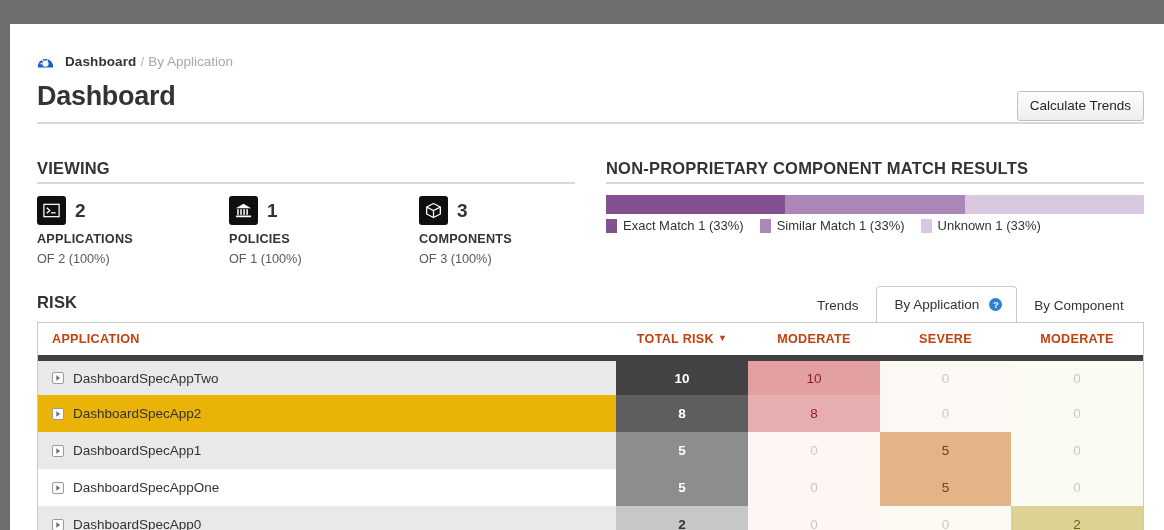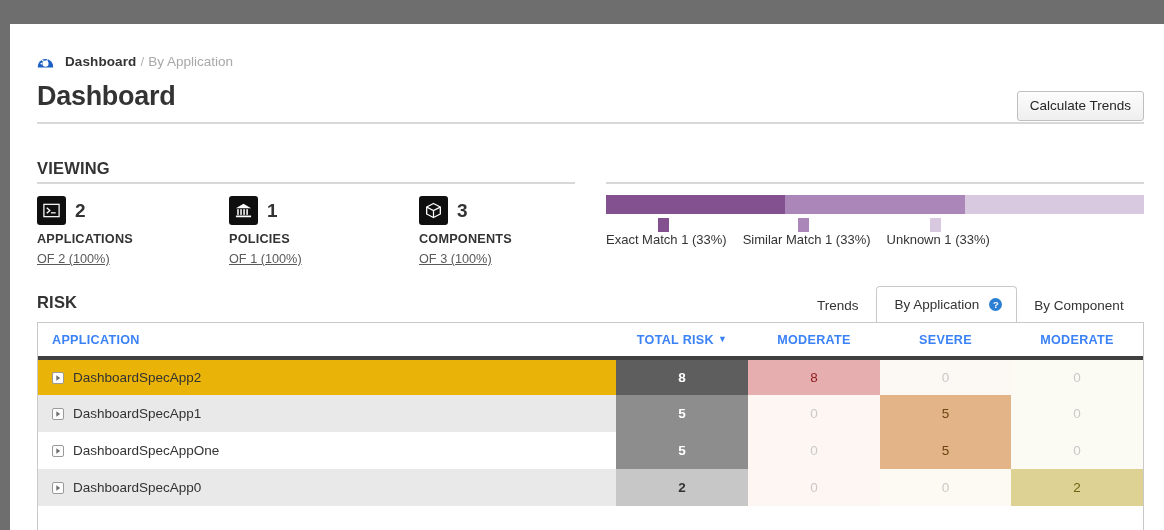--- a/index.html
+++ b/index.html
@@ -74,34 +74,34 @@
   }
   .stat-num {
     margin-left: 9px; font-size: 19px; font-weight: bold;
     color: #333333;
   }
   .stat-label {
     margin-top: 7px; font-size: 12.7px; font-weight: bold;
     color: #333333; letter-spacing: .2px;
   }
   .stat-sub {
-    margin-top: 6px; font-size: 12.7px; color: #5a5a5a; text-decoration: underline;
+    margin-top: 6px; font-size: 12.7px; color: #5a5a5a;
   }
 
   
   .match-bar {
     position: absolute; left: 596px; top: 171px;
     width: 538px; height: 19px; display: flex; overflow: hidden;
   }
   .match-seg { height: 100%; }
   .legend {
     position: absolute; left: 596px; top: 194px;
     display: flex; align-items: center;
   }
-  .legend-item { display: flex; align-items: center; margin-right: 16px; flex-direction: column; }
+  .legend-item { display: flex; align-items: center; margin-right: 16px; }
   .legend-sw { width: 11px; height: 14px; margin-right: 6px; }
   .legend-txt { font-size: 13px; color: #333333; }
 
   
   .tabs {
     position: absolute; left: 790px; top: 264px;
     display: flex; align-items: flex-end; height: 34px;
   }
   .tab {
     font-size: 13.5px; color: #333333;
@@ -131,23 +131,23 @@
   .table-wrap {
     position: absolute; left: 27px; top: 298px;
     width: 1107px; height: 226px;
     border: 1px solid #c9c9c9;
     background: #ffffff;
     overflow: hidden;
   }
   table.risk { border-collapse: collapse; width: 100%; table-layout: fixed; }
   table.risk th {
     height: 35px;
-    font-size: 12.6px; font-weight: bold; color: #3b82f6;
+    font-size: 12.6px; font-weight: bold; color: #c2410c;
     letter-spacing: .3px;
-    border-bottom: 4px solid #404040;
+    border-bottom: 6px solid #404040;
     background: #ffffff;
     text-align: center;
     padding: 0;
   }
   table.risk th.app-col { text-align: left; padding-left: 14px; }
   table.risk td {
     height: 37px; font-size: 13.5px; color: #333333;
     padding: 0; text-align: center;
   }
   table.risk td.app-cell {
@@ -228,20 +228,21 @@
           <path d="M2.9 6.4 L10 10 L17.1 6.4" fill="none" stroke="#ffffff" stroke-width="1.3"></path>
           <path d="M10 10 L10 17.3" fill="none" stroke="#ffffff" stroke-width="1.3"></path>
         </svg>
       </div>
       <div class="stat-num">3</div>
     </div>
     <div class="stat-label">COMPONENTS</div>
     <div class="stat-sub">OF 3 (100%)</div>
   </div>
 
+  <div class="sec-head" style="left:596px; top:135px;">NON-PROPRIETARY COMPONENT MATCH RESULTS</div>
   <div class="sec-rule" style="left:596px; top:158px; width:538px;"></div>
 
   <div class="match-bar" id="match-bar">
       <div class="match-seg" style="width: 33.34%; background: rgb(132, 81, 144);"></div>
       <div class="match-seg" style="width: 33.33%; background: rgb(171, 134, 185);"></div>
       <div class="match-seg" style="width: 33.33%; background: rgb(216, 200, 224);"></div>
     </div>
   <div class="legend" id="match-legend">
       <div class="legend-item">
         <span class="legend-sw" style="background: rgb(132, 81, 144);"></span>
@@ -278,20 +279,35 @@
           <th class="app-col">APPLICATION</th>
           <th>
             <span>TOTAL RISK</span><span class="sort-caret">▼</span>
           </th>
           <th>MODERATE</th>
           <th>SEVERE</th>
           <th>MODERATE</th>
         </tr>
       </thead>
       <tbody id="risk-body">
+          <tr style="background: rgb(233, 233, 233);">
+            <td class="app-cell" style="background: rgb(233, 233, 233);">
+              <div class="app-inner">
+                <span class="expand-ico"><svg width="12" height="12" viewBox="0 0 12 12">
+                    <rect x="0.5" y="0.5" width="11" height="11" rx="1.5" fill="#fdfdfd" stroke="#9a9a9a"></rect>
+                    <path d="M4.3 3.2 L8.2 6 L4.3 8.8 Z" fill="#6e6e6e"></path>
+                  </svg></span>
+                <span>DashboardSpecAppTwo</span>
+              </div>
+            </td>
+            <td style="background: rgb(66, 66, 66); color: rgb(255, 255, 255); font-weight: bold;">10</td>
+            <td style="background: rgb(226, 160, 160); color: rgb(142, 29, 29);">10</td>
+            <td style="background: rgb(252, 248, 244); color: rgb(201, 201, 201);">0</td>
+            <td style="background: rgb(251, 251, 244); color: rgb(201, 201, 201);">0</td>
+          </tr>
           <tr style="background: rgb(255, 255, 255);">
             <td class="app-cell" style="background: #eab308;">
               <div class="app-inner">
                 <span class="expand-ico"><svg width="12" height="12" viewBox="0 0 12 12">
                     <rect x="0.5" y="0.5" width="11" height="11" rx="1.5" fill="#fdfdfd" stroke="#9a9a9a"></rect>
                     <path d="M4.3 3.2 L8.2 6 L4.3 8.8 Z" fill="#6e6e6e"></path>
                   </svg></span>
                 <span>DashboardSpecApp2</span>
               </div>
             </td>

